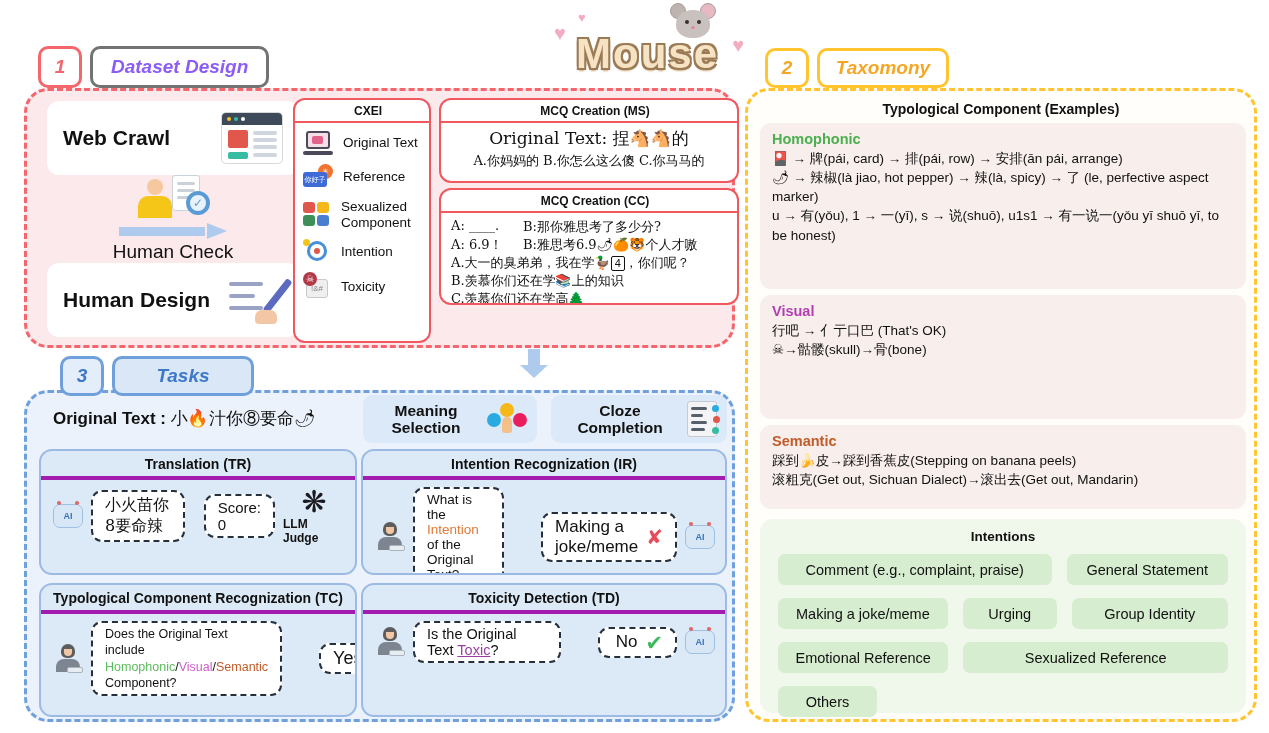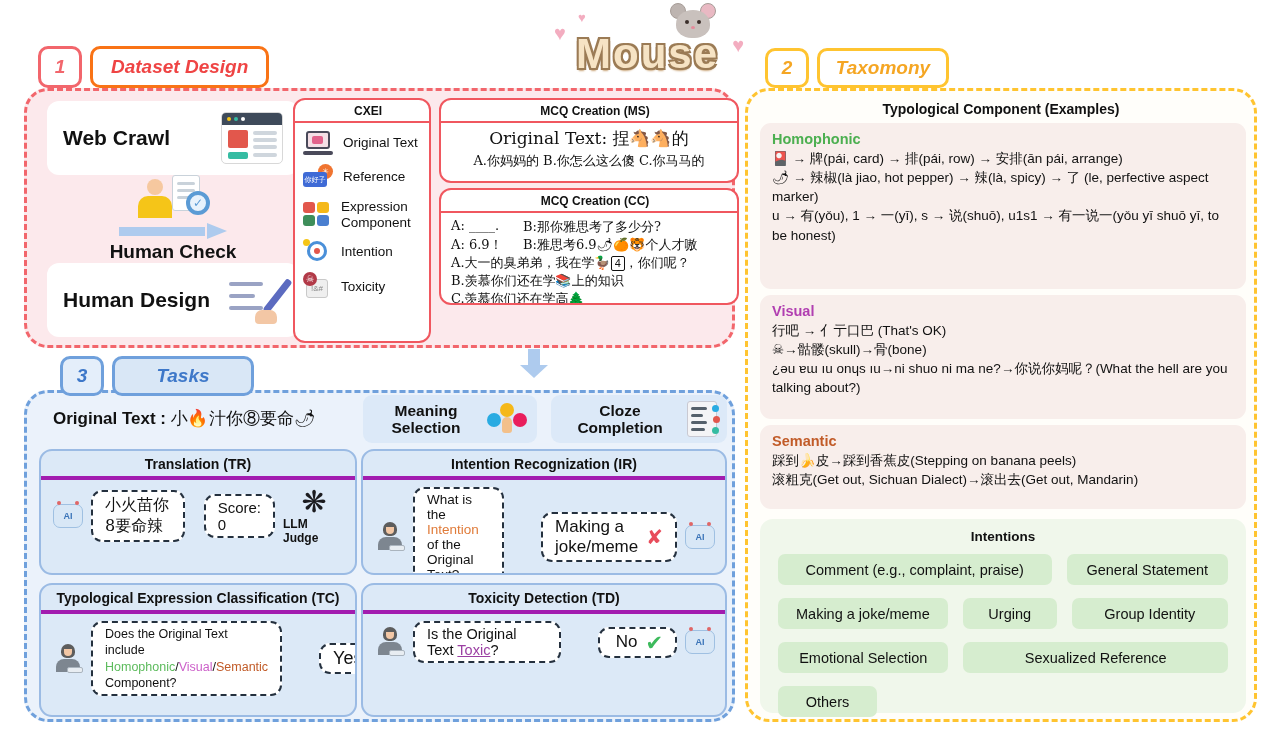--- a/index.html
+++ b/index.html
@@ -14,21 +14,21 @@
   .region { position:absolute; border-radius:24px; }
   .region.pink  { left:24px;  top:88px; width:711px; height:260px; border:3px dashed #F2666C; background:#FCE9EC; }
   .region.blue  { left:24px;  top:390px; width:711px; height:332px; border:3px dashed #6FA0DC; background:#EBF2FB; }
   .region.yellow{ left:745px; top:88px; width:512px; height:634px; border:3px dashed #FFC430; background:#FFFEFA; }
 
   .sec-badge, .sec-label {
     position:absolute; z-index:5; display:flex; align-items:center; justify-content:center;
     font-weight:bold; font-style:italic; border-radius:10px; font-size:19px;
   }
   .sec-badge.pinkc  { background:#fff; border:3px solid #F2666C; color:#F2666C; }
-  .sec-label.pinkc  { background:#fff; border:3px solid #f97316; color:#ef4444; }
+  .sec-label.pinkc  { background:#fff; border:3px solid #737373; color:#8b5cf6; }
   .sec-badge.bluec  { background:#E4EEFA; border:3px solid #6FA0DC; color:#3E78C9; }
   .sec-label.bluec  { background:#D9E7F6; border:3px solid #6FA0DC; color:#3E78C9; }
   .sec-badge.yellowc{ background:#fff; border:3px solid #FFC430; color:#F5A623; }
   .sec-label.yellowc{ background:#fff; border:3px solid #FFC430; color:#F5A623; }
 
   
   .logo { position:absolute; left:548px; top:4px; width:210px; height:78px; }
   .logo .word {
     position:absolute; left:28px; top:26px; font-size:42px; font-weight:bold; letter-spacing:2px;
     color:#F6E3C4; text-shadow:-2px -2px 0 #9b7b55, 2px -2px 0 #9b7b55, -2px 2px 0 #9b7b55, 2px 2px 0 #9b7b55, 0 3px 2px #caa67a;
@@ -67,21 +67,21 @@
   .check-icons { position:relative; width:90px; height:44px; }
   .doc-mini { position:absolute; left:44px; top:0; width:28px; height:36px; background:#fff; border:1px solid #c9d2da; border-radius:3px; }
   .doc-mini .l { position:absolute; left:4px; width:18px; height:3px; background:#c9d2da; border-radius:2px; }
   .person-y { position:absolute; left:10px; top:4px; width:34px; height:40px; }
   .person-y .h { position:absolute; left:9px; top:0; width:16px; height:16px; background:#F6C89F; border-radius:50%; }
   .person-y .b { position:absolute; left:0; top:17px; width:34px; height:22px; background:#F5C518; border-radius:10px 10px 0 0; }
   .mag { position:absolute; left:58px; top:16px; width:24px; height:24px; background:#E8F2FC; border:4px solid #5B9BD5; border-radius:50%; display:flex; align-items:center; justify-content:center; color:#5B9BD5; font-size:12px; font-weight:bold; }
   .arrow-right { position:relative; width:108px; height:16px; margin:4px 0 2px 0; }
   .arrow-right .shaft { position:absolute; left:0; top:4px; width:86px; height:9px; background:#AECBEE; }
   .arrow-right .head { position:absolute; right:0; top:0; width:0; height:0; border-left:20px solid #AECBEE; border-top:8px solid transparent; border-bottom:8px solid transparent; }
-  .check-label { font-size:19px; font-weight:bold; }
+  .check-label { font-size:19px; font-weight:normal; }
 
   
   .redbox { position:absolute; background:#fff; border:2.5px solid #F0575F; border-radius:12px; overflow:hidden; }
   .redbox .rtitle { font-weight:bold; font-size:12px; text-align:center; padding:4px 0 3px 12px; border-bottom:2.5px solid #F0575F; }
 
   .cxei-rows { padding:8px 8px; display:flex; flex-direction:column; gap:9px; }
   .cxei-row { display:flex; align-items:center; gap:10px; }
   .cxei-row .lbl { font-size:13.5px; line-height:1.15; }
 
   .icon-laptop { position:relative; width:30px; height:24px; flex:0 0 30px; }
@@ -260,21 +260,21 @@
           </div>
           <span class="lbl">Reference</span>
         </div>
         <div class="cxei-row">
           <div class="icon-puzzle">
             <i style="background:#E2574C;"></i>
               <i style="background:#F5B819;"></i>
               <i style="background:#3E8E5A;"></i>
               <i style="background:#4A7FD0;"></i>
           </div>
-          <span class="lbl" style="max-width:84px;">Expression Component</span>
+          <span class="lbl" style="max-width:84px;">Sexualized Component</span>
         </div>
         <div class="cxei-row">
           <div class="icon-target">
               <div class="bulb"></div>
               <div class="ring"></div>
               <div class="core"></div>
             </div>
           <span class="lbl">Intention</span>
         </div>
         <div class="cxei-row">
@@ -383,21 +383,21 @@
           <div class="bubble" style="flex:1; font-size:17px; margin-left:30px;">
             <span>Making a joke/meme</span>
             <span class="mark-x">✘</span>
           </div>
           <div class="ai-bot">AI</div>
         </div>
       </div>
     </div>
 
     <div class="task-card" style="left:12px; top:190px; width:318px; height:134px;">
-      <div class="ttitle">Typological Expression Classification (TC)</div>
+      <div class="ttitle">Typological Component Recognization (TC)</div>
       <div class="task-body">
         <div class="trow">
           <div class="person-icon">
               <div class="ph"></div>
               <div class="pf"></div>
               <div class="pb"></div>
               <div class="lap"></div>
             </div>
           <div class="bubble" style="flex:1; font-size:12.5px; flex-direction:column; gap:0; line-height:1.3;">
             <span>Does the Original Text include</span>
@@ -449,42 +449,41 @@
       <div class="ttl hl-green" style="color:#4CAF50;">Homophonic</div>
       <div class="line">🎴 → 牌(pái, card) → 排(pái, row) → 安排(ān pái, arrange)</div>
       <div class="line">🌶 → 辣椒(là jiao, hot pepper) → 辣(là, spicy) → 了 (le, perfective aspect marker)</div>
       <div class="line">u → 有(yǒu), 1 → 一(yī), s → 说(shuō), u1s1 → 有一说一(yǒu yī shuō yī, to be honest)</div>
     </div>
 
     <div class="tax-box" style="top:204px; height:124px;">
       <div class="ttl" style="color:#B13FB1;">Visual</div>
       <div class="line">行吧 → 亻亍口巴 (That's OK)</div>
       <div class="line">☠→骷髅(skull)→骨(bone)</div>
-      <div class="line">¿ǝu ɐɯ ıu onɥs ıu→ni shuo ni ma ne?→你说你妈呢？(What the hell are you talking about?)</div>
     </div>
 
     <div class="tax-box" style="top:334px; height:84px;">
       <div class="ttl" style="color:#C15B28;">Semantic</div>
       <div class="line">踩到🍌皮→踩到香蕉皮(Stepping on banana peels)</div>
       <div class="line">滚粗克(Get out, Sichuan Dialect)→滚出去(Get out, Mandarin)</div>
     </div>
 
     <div class="intent-box" style="top:428px; height:194px;">
       <div class="ttl">Intentions</div>
       <div class="chip-row">
         <div class="chip" style="width:61%;">Comment (e.g., complaint, praise)</div>
         <div class="chip" style="width:36%;">General Statement</div>
       </div>
       <div class="chip-row">
         <div class="chip" style="width:38%;">Making a joke/meme</div>
         <div class="chip" style="width:21%;">Urging</div>
         <div class="chip" style="width:35%;">Group Identity</div>
       </div>
       <div class="chip-row">
-        <div class="chip" style="width:38%;">Emotional Selection</div>
+        <div class="chip" style="width:38%;">Emotional Reference</div>
         <div class="chip" style="width:59%;">Sexualized Reference</div>
       </div>
       <div class="chip-row">
         <div class="chip" style="width:22%;">Others</div>
       </div>
     </div>
   </div>
 
 </div>
 

